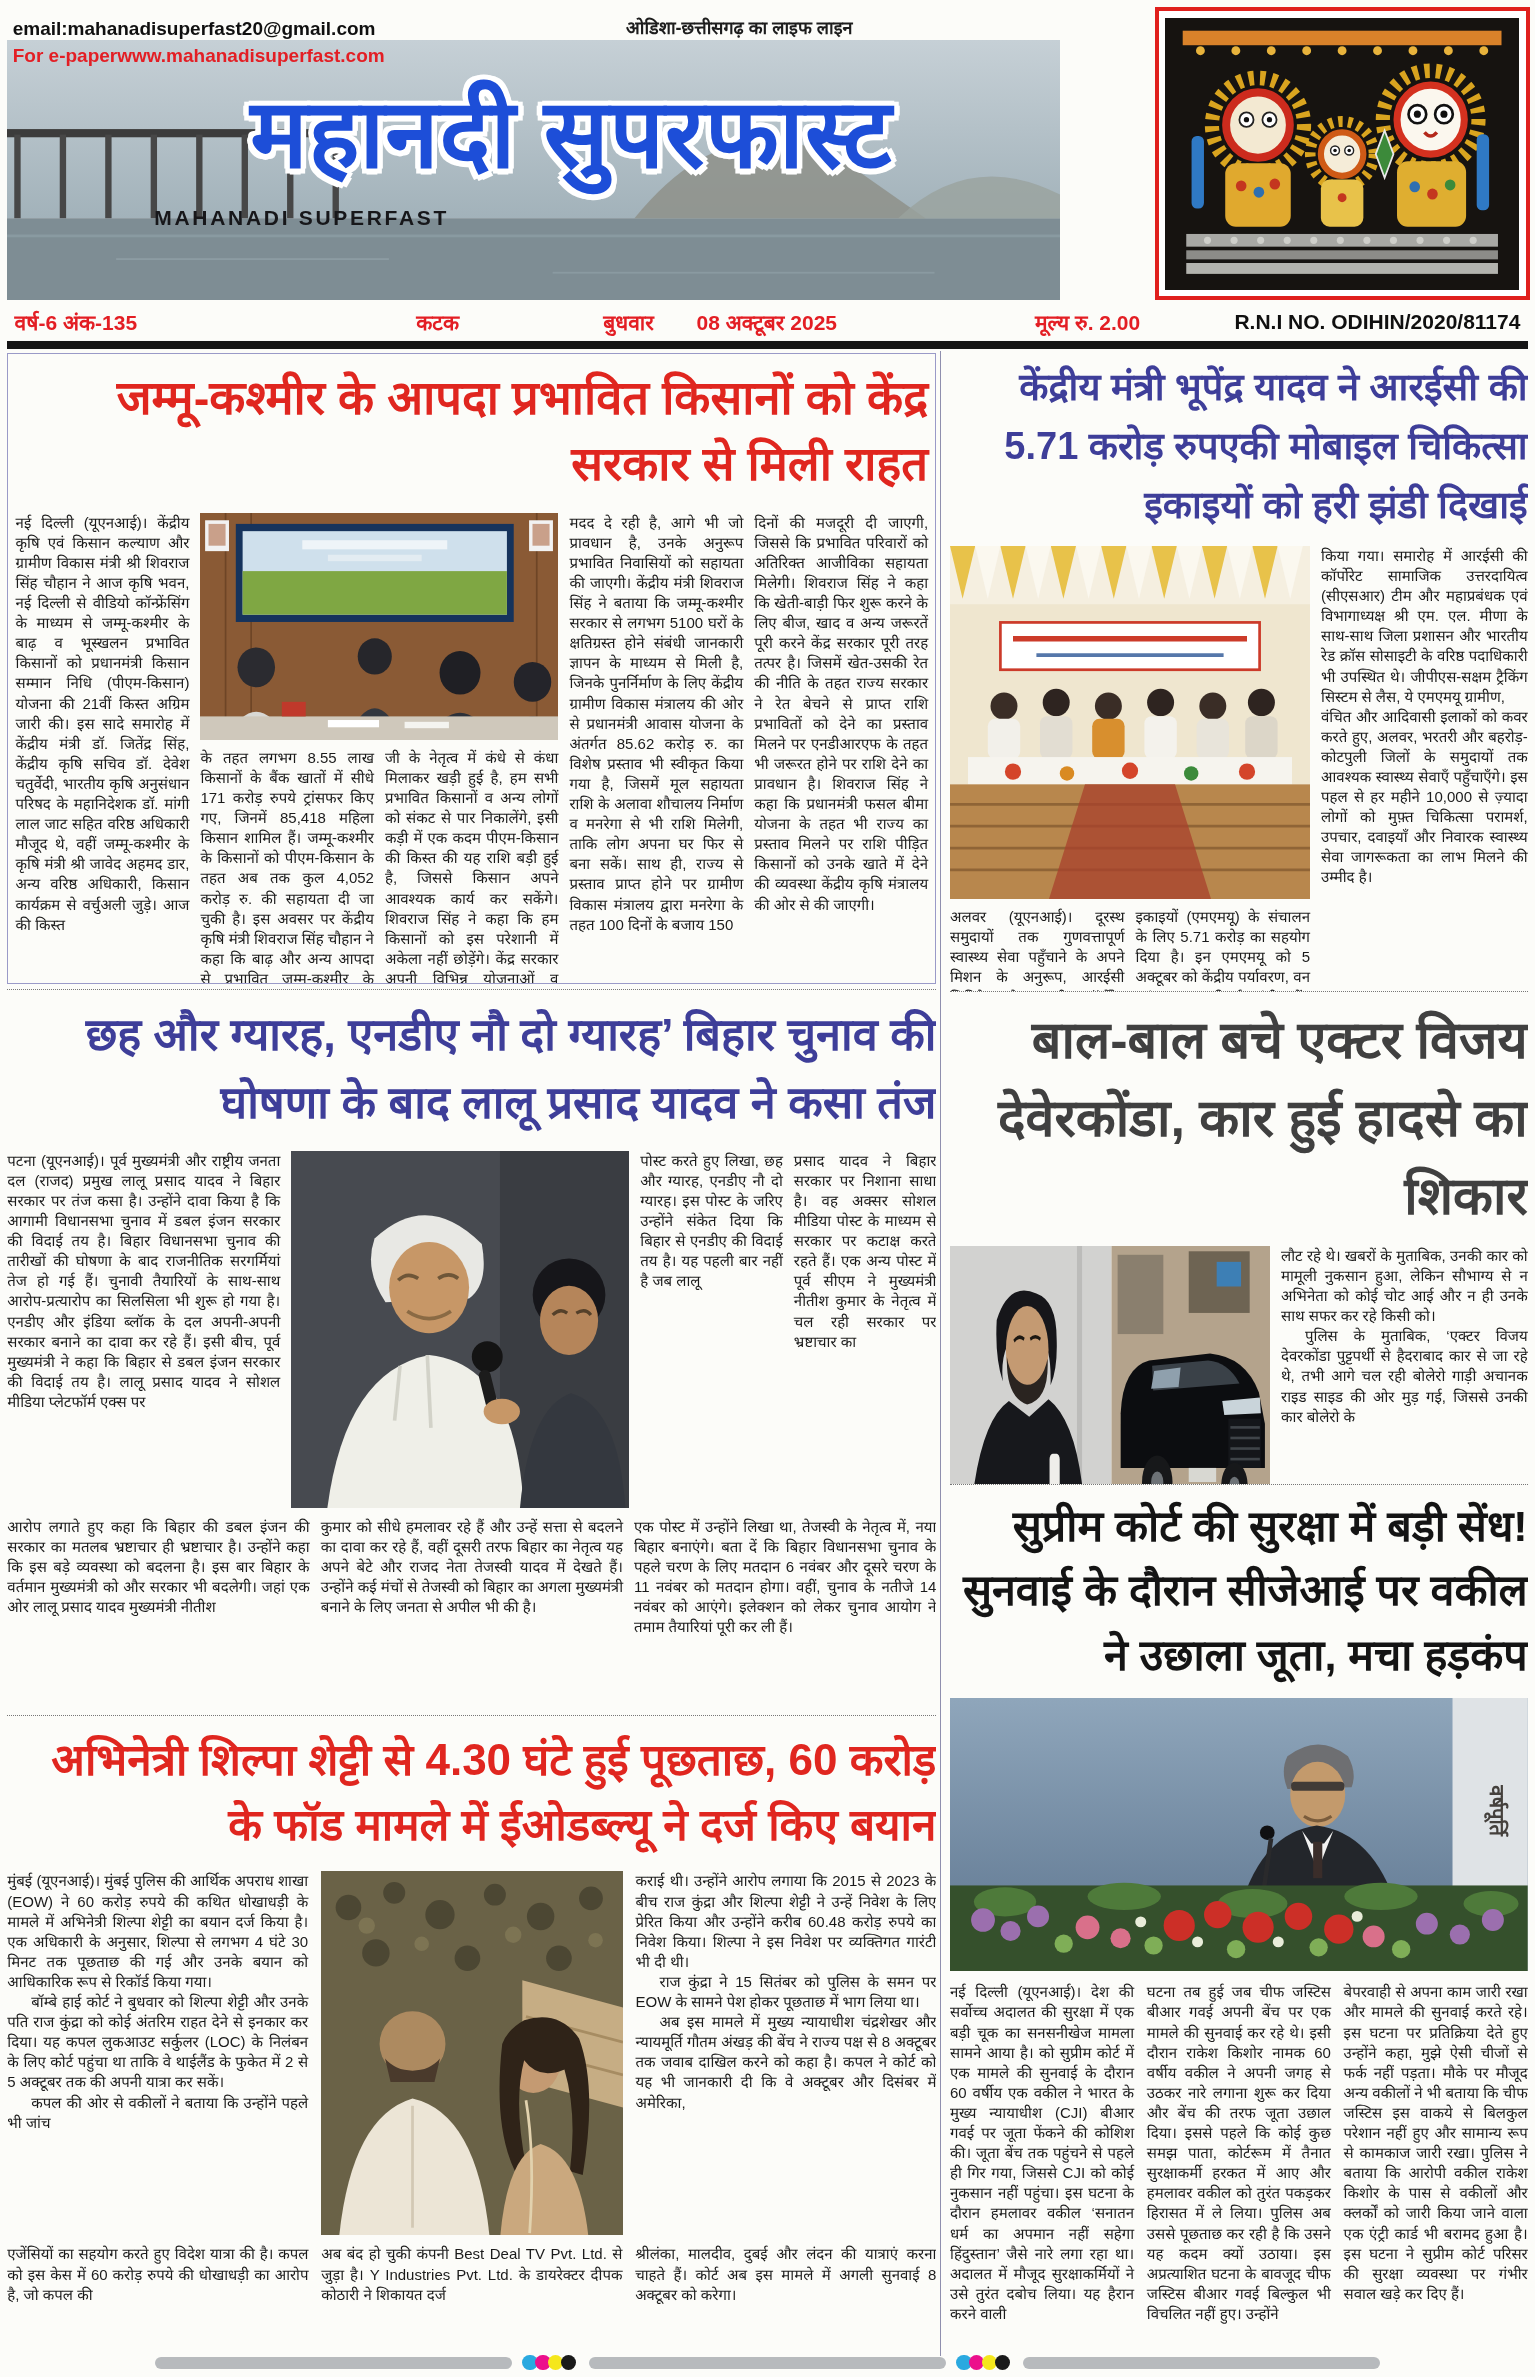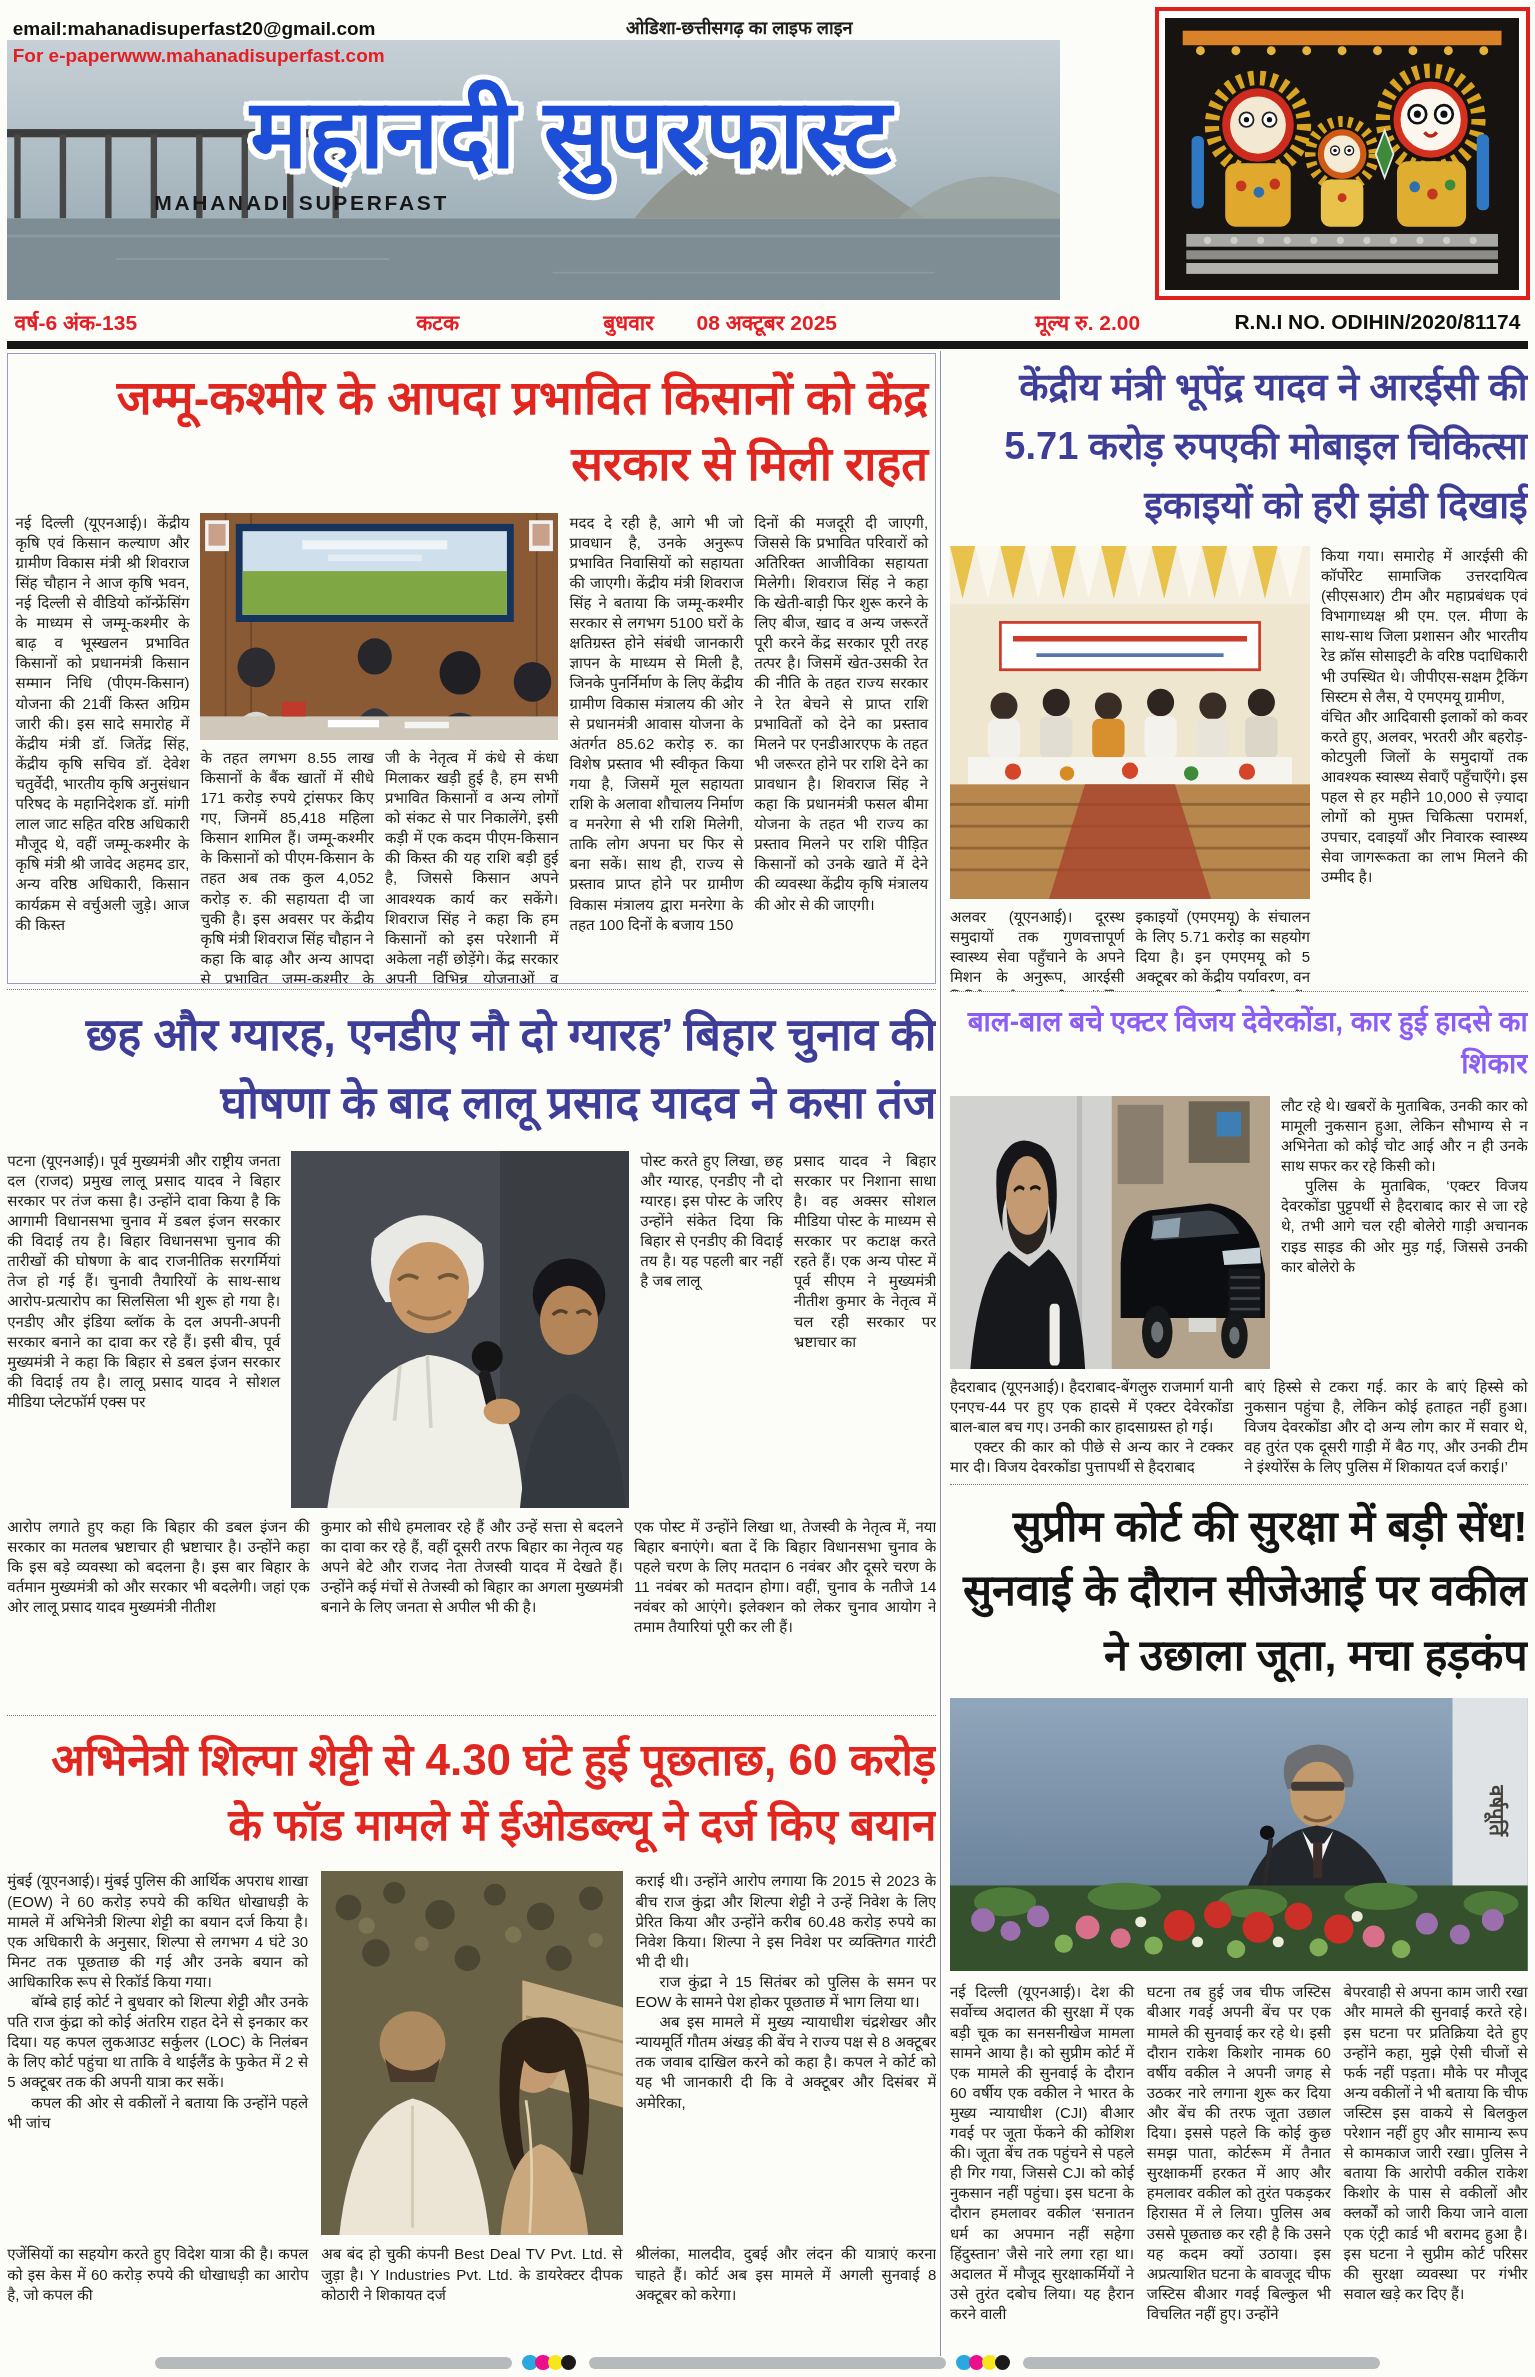--- a/index.html
+++ b/index.html
@@ -9,21 +9,21 @@
   .hdr{position:relative;height:302px;}
   .contact{position:absolute;top:18px;left:12.7px;z-index:4;}
   .email{font-weight:bold;font-size:19px;color:#101010;}
   .epaper{font-weight:bold;font-size:19px;color:#e31e24;margin-top:4.5px;}
   .tagline{position:absolute;top:14.6px;left:626px;font-size:18px;font-weight:bold;color:#1d1d1d;z-index:4;}
   .mast{position:absolute;left:7.3px;top:40px;width:1053px;height:260px;overflow:hidden;}
   .mast svg{position:absolute;left:0;top:0;width:100%;height:100%;}
   .mast-title{position:absolute;left:82px;top:24px;width:964px;text-align:center;font-size:96px;font-weight:bold;
       color:#1d4ed8;white-space:nowrap;letter-spacing:0.9px;
       text-shadow:-4.5px -4.5px 0 #fff,4.5px -4.5px 0 #fff,-4.5px 4.5px 0 #fff,4.5px 4.5px 0 #fff,0 -5.5px 0 #fff,0 5.5px 0 #fff,-5.5px 0 0 #fff,5.5px 0 0 #fff;}
-  .mast-sub{position:absolute;left:147px;top:151px;font-size:21px;font-weight:bold;letter-spacing:2.7px;color:#17171a;}
+  .mast-sub{position:absolute;left:147px;top:166px;font-size:21px;font-weight:bold;letter-spacing:2.7px;color:#17171a;}
   .deity-box{position:absolute;right:5.5px;top:7.3px;width:375px;height:293px;border:4.5px solid #e0201d;background:#fff;
       padding:6.4px;box-sizing:border-box;}
   .deity-inner{width:100%;height:100%;background:#14110e;}
   .deity-inner svg{width:100%;height:100%;}
   
   .dateline{display:flex;align-items:center;margin:5.5px 14.6px 0;font-weight:bold;font-size:21px;color:#e31e24;height:29px;}
   .dl-edition{width:300px;}
   .dl-city{width:246px;text-align:center;}
   .dl-day{width:136px;text-align:center;}
   .dl-date{width:273px;text-align:left;}
@@ -54,21 +54,21 @@
   .a3-grid{display:grid;grid-template-columns:1fr 302px 1fr;gap:12.7px;}
   .a3-strip{display:grid;grid-template-columns:1fr 1fr 1fr;gap:12.7px;margin-top:9px;}
   
   .r1{height:638px;overflow:hidden;}
   .hl-r1{font-size:38px;line-height:1.55;color:#3e3e99;margin:5.5px 0 11px;}
   .r1-body{display:flex;gap:11px;}
   .r1-left{width:360px;}
   .r1-right{flex:1;}
   .strip2{display:grid;grid-template-columns:1fr 1fr;gap:11px;margin-top:8.2px;}
   .r2{height:493px;border-top:1.8px dotted #777;padding-top:3.6px;box-sizing:border-box;overflow:hidden;}
-  .hl-r2{font-size:28px;line-height:1.5;color:#8b5cf6;margin:5.5px 0 11px;}
+  .hl-r2{font-size:52px;line-height:1.5;color:#404040;margin:5.5px 0 11px;}
   .r2-top{display:flex;gap:11px;}
   .r2-photo{width:320px;}
   .r2-side{flex:1;}
   .r3{height:864px;border-top:1.8px dotted #777;padding-top:3.6px;box-sizing:border-box;overflow:hidden;}
   .hl-r3{font-size:43px;line-height:1.5;color:#141414;margin:5.5px 0 11px;}
   .r3-cols{display:grid;grid-template-columns:1fr 1fr 1fr;gap:12.7px;margin-top:11px;}
   
   .footer{position:absolute;bottom:4.5px;left:0;width:100%;height:20px;display:flex;align-items:center;
       padding:0 155px;box-sizing:border-box;gap:12.7px;}
   .gbar{height:12px;background:#b7babd;border-radius:6.4px;flex:1;}

